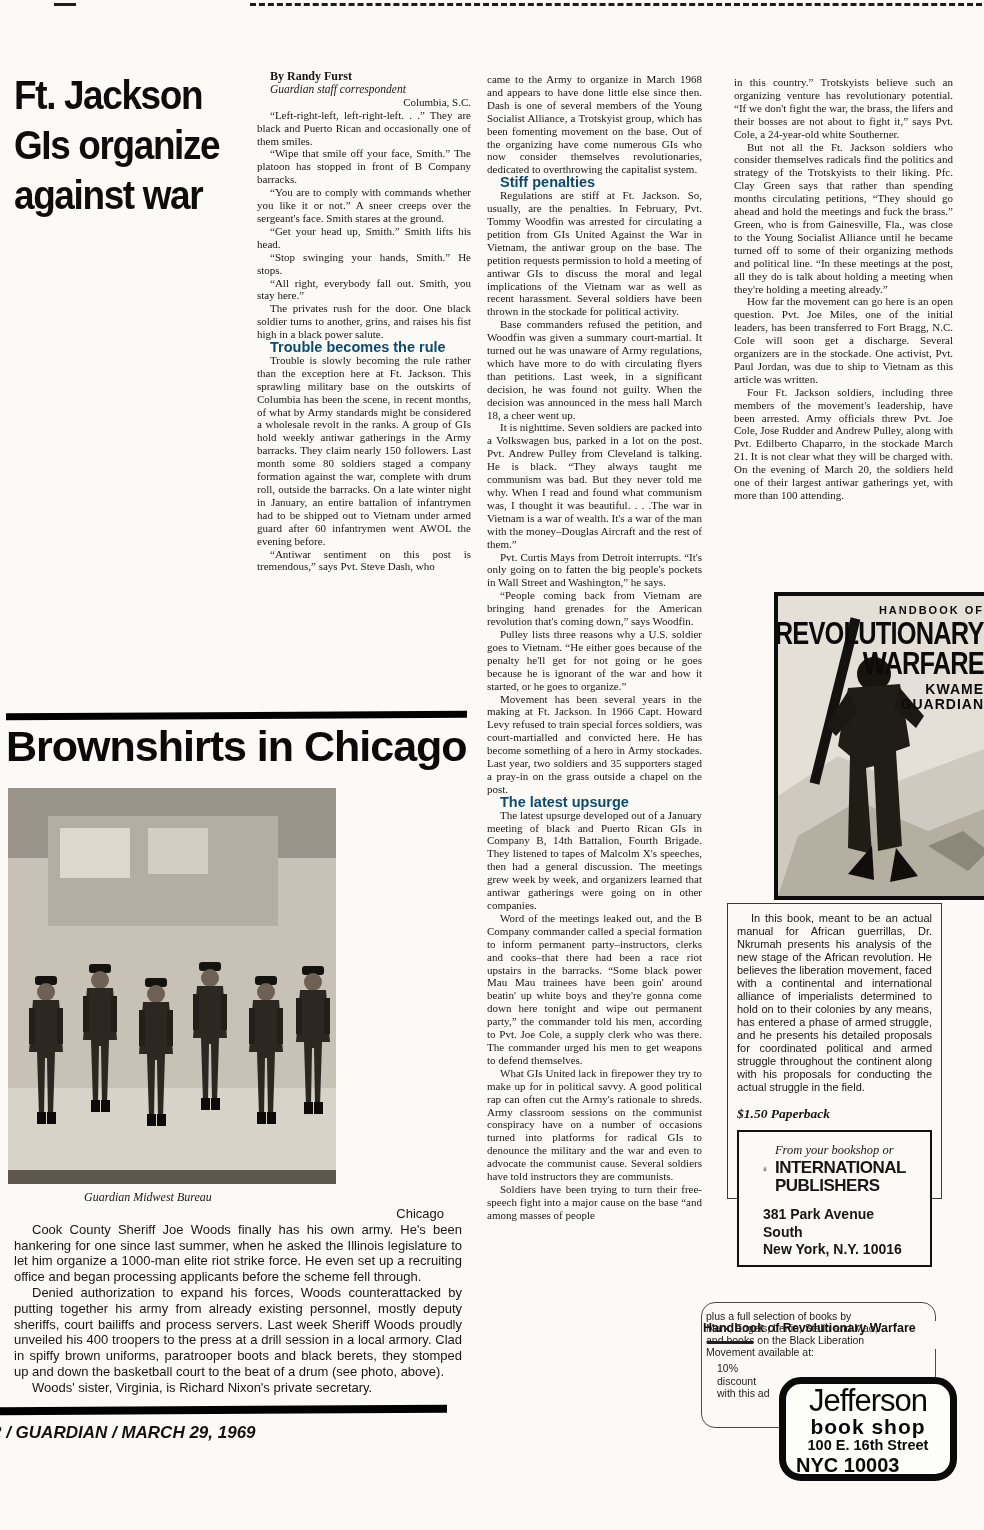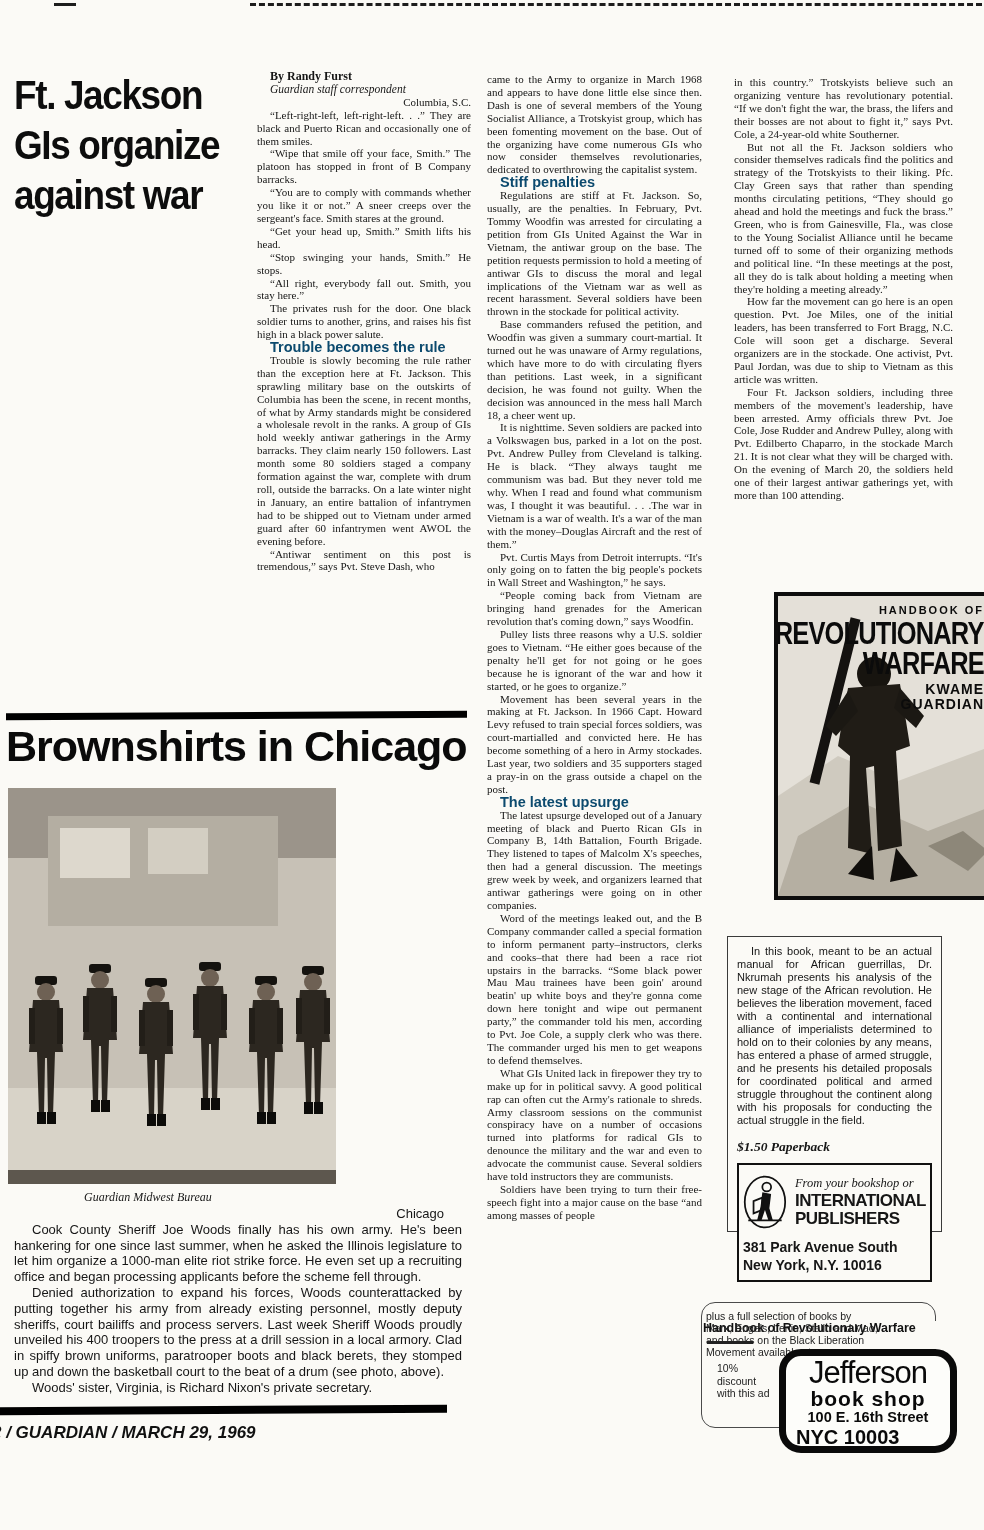--- a/index.html
+++ b/index.html
@@ -44,42 +44,42 @@
   .cover-text{position:absolute;right:8px;text-align:right;font-family:"Liberation Sans",sans-serif;
     font-weight:bold;color:#0b0b0b;}
   .cover-handbook{top:8px;font-size:11px;letter-spacing:2px;}
   .cover-title1{top:20px;font-size:31px;letter-spacing:-1px;transform:scaleX(.82);transform-origin:right top;}
   .cover-title2{top:50px;font-size:31px;letter-spacing:-1px;transform:scaleX(.82);transform-origin:right top;}
   .cover-author{top:86px;font-size:14px;letter-spacing:1px;line-height:1.05;}
   .cover-author span{display:block;}
 
   .ad-box{position:absolute;left:727px;top:903px;width:215px;height:296px;border:1.5px solid #3a3a3a;
     box-sizing:border-box;padding:8px 9px;background:#fbfaf6;
-    font-family:"Liberation Sans",sans-serif;font-size:11px;line-height:13px;text-align:justify;margin-top:33px;}
+    font-family:"Liberation Sans",sans-serif;font-size:11px;line-height:13px;text-align:justify;}
   .ad-box .ad-body{margin:0;text-indent:14px;}
   .ad-price{font-family:"Liberation Serif",serif;font-style:italic;font-weight:bold;
     font-size:13.5px;margin:13px 0 10px;text-align:left;}
-  .pub-box{border:2px solid #111;padding:6px 4px;background:#fbfaf6;}
+  .pub-box{border:2px solid #111;padding:6px 24px;background:#fbfaf6;}
   .pub-row{display:flex;align-items:center;gap:8px;}
   .pub-texts{flex:1;}
   .pub-from{font-family:"Liberation Serif",serif;font-style:italic;font-size:12.5px;margin:0 0 2px;}
   .pub-name{font-weight:bold;font-size:17px;line-height:1.05;letter-spacing:-.5px;margin:0;}
   .pub-addr{font-weight:bold;font-size:14px;line-height:1.25;margin:6px 0 0;text-align:left;}
 
   
   .jeff-outline{position:absolute;left:701px;top:1302px;width:233px;height:124px;
     border:1.5px solid #4a4a4a;border-radius:14px;}
   .jeff-header{position:absolute;left:703px;top:1293px;width:245px;background:#fbfaf6;
     font-family:"Liberation Sans",sans-serif;font-weight:bold;font-size:12.5px;color:#111;margin-top:28px;}
   .jeff-header .rule{display:inline-block;width:46px;height:3px;background:#222;vertical-align:middle;margin-left:4px;}
   .jeff-books{position:absolute;left:706px;top:1310px;width:172px;
     font-family:"Liberation Sans",sans-serif;font-size:10.5px;line-height:12px;color:#222;}
   .jeff-discount{position:absolute;left:717px;top:1362px;width:54px;
     font-family:"Liberation Sans",sans-serif;font-size:10.5px;line-height:12.5px;color:#222;}
-  .jeff-box{position:absolute;left:779px;top:1349px;width:178px;height:104px;box-sizing:border-box;
+  .jeff-box{position:absolute;left:779px;top:1377px;width:178px;height:104px;box-sizing:border-box;
     border:7px solid #0a0a0a;border-radius:22px;background:#fdfdfa;
     font-family:"Liberation Sans",sans-serif;color:#0a0a0a;padding:0 6px;overflow:hidden;}
   .jeff-name{font-size:31px;letter-spacing:-1px;line-height:1;margin-top:1px;text-align:center;}
   .jeff-shop{font-weight:bold;font-size:21px;line-height:1;text-align:center;letter-spacing:1px;}
   .jeff-street{font-weight:bold;font-size:14.5px;line-height:1.15;text-align:center;}
   .jeff-nyc{font-weight:bold;font-size:20px;line-height:1.15;text-align:left;padding-left:4px;}
 
   
   .footer-bar{position:absolute;left:0;top:1406px;width:447px;height:8px;background:#000;transform:rotate(-.35deg);}
   .footer-text{position:absolute;left:-8px;top:1423px;font-family:"Liberation Sans",sans-serif;

